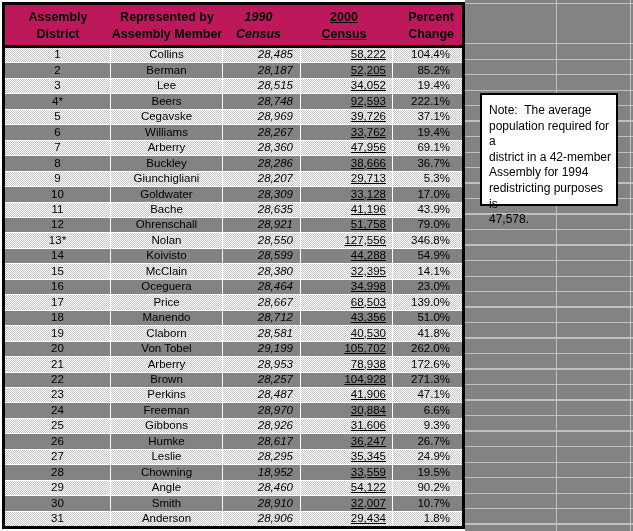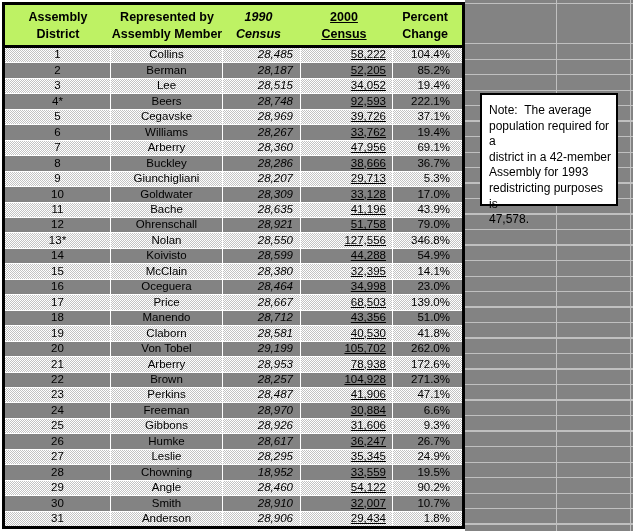--- a/index.html
+++ b/index.html
@@ -15,21 +15,21 @@
   }
   .h-line-top{position:absolute;left:0;top:3px;width:100%;height:1px;background:#c0c0c0;}
   .v-line{position:absolute;top:0;width:1px;height:531px;background:#c0c0c0;}
   .v1{left:91px;}
   .v2{left:165px;}
   
   .table-frame{
     position:absolute;left:2px;top:2px;width:463px;height:527px;box-sizing:border-box;
     border:3px solid #000;background:#fff;display:flex;flex-direction:column;
   }
-  .thead{height:40px;flex:0 0 auto;border-bottom:3px solid #000;display:flex;background:#bef264;}
+  .thead{height:40px;flex:0 0 auto;border-bottom:3px solid #000;display:flex;background:#be185d;}
   .hcell{
     box-sizing:border-box;height:100%;padding-top:4px;
     font-weight:bold;font-size:12.5px;line-height:17px;text-align:center;
   }
   .tbody{flex:1 1 auto;display:flex;flex-direction:column;}
   .row{flex:1 1 0;display:flex;min-height:0;}
   .row:not(:last-child){border-bottom:1px solid #fff;}
   .row-dark{background:#838383;}
   .row-light{
     background-color:#ffffff;
@@ -42,21 +42,21 @@
     box-sizing:border-box;height:100%;display:flex;align-items:center;
     font-size:11.5px;line-height:1;white-space:nowrap;overflow:hidden;
   }
   .sep{border-right:1px solid #fff;}
   .c-district{width:106px;justify-content:center;}
   .c-member{width:112px;justify-content:center;}
   .c-1990{width:78px;justify-content:flex-end;padding-right:7px;font-style:italic;}
   .c-2000{width:92px;justify-content:flex-end;padding-right:6px;text-decoration:underline;}
   .c-pct{flex:1 1 auto;justify-content:flex-end;padding-right:12px;}
   .hcell.c-district,.hcell.c-member,.hcell.c-1990,.hcell.c-2000{display:block;}
-  .hcell.c-pct{display:block;text-align:right;padding-right:14px;}
+  .hcell.c-pct{display:block;text-align:right;padding-right:8px;}
   
   .note-box{
     position:absolute;left:480px;top:93px;width:138px;height:113px;box-sizing:border-box;
     background:#fff;border:2px solid #000;padding:8px 4px 4px 7px;z-index:5;
   }
   .note-text{
     font-size:12px;line-height:15.6px;white-space:pre-wrap;
   }
 </style>
 </head>
@@ -312,18 +312,18 @@
           <div class="cell c-2000 sep">29,434</div>
           <div class="cell c-pct">1.8%</div>
         </div>
       </div>
   </div>
 
   <div class="note-box">
     <div class="note-text">Note:  The average
 population required for a
 district in a 42-member
-Assembly for 1993
+Assembly for 1994
 redistricting purposes is
 47,578.</div>
   </div>
 
 </div>
 
 </body></html>

